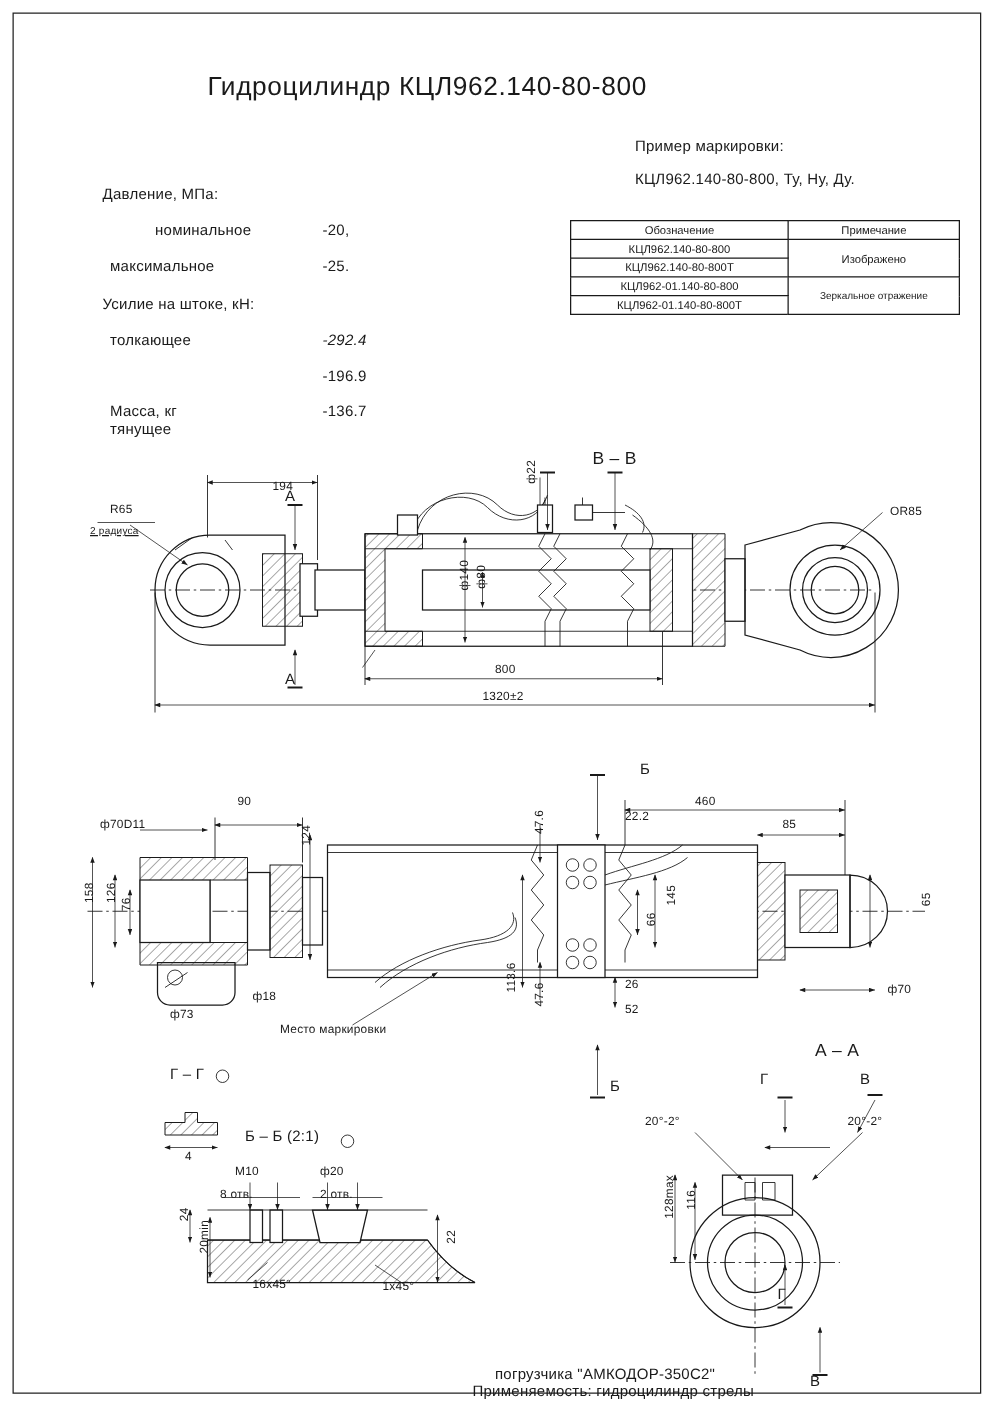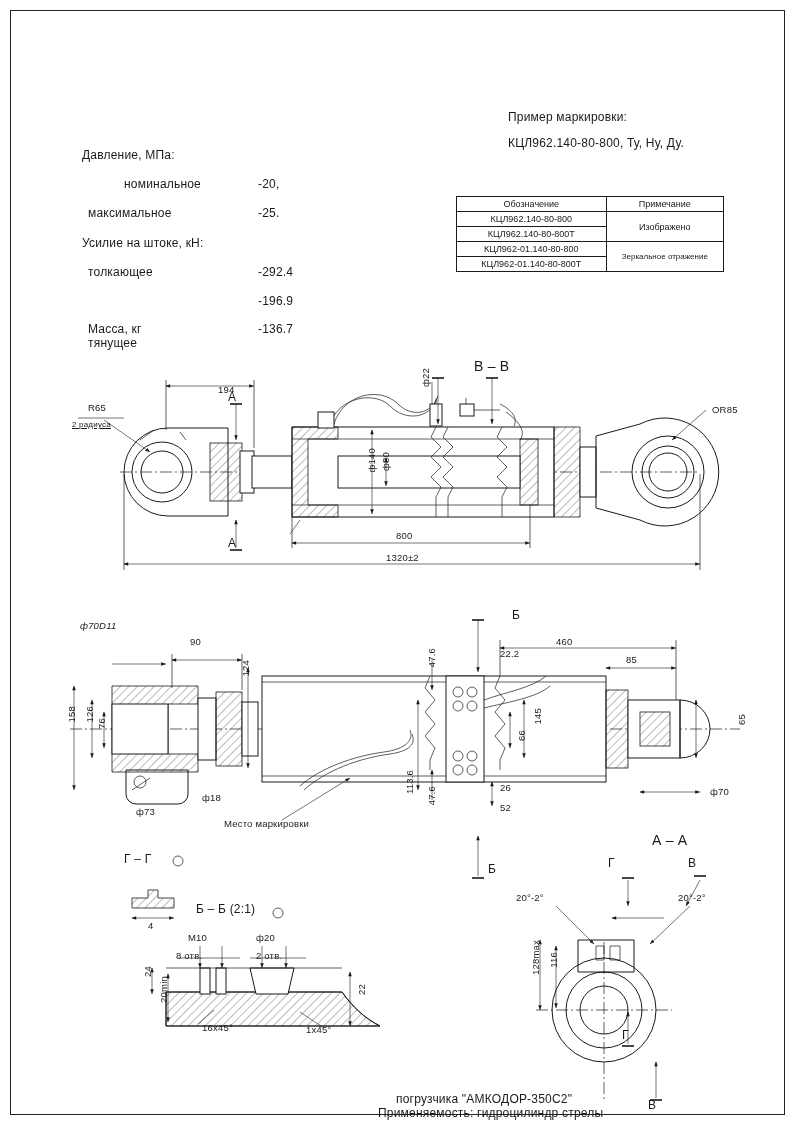--- a/index.html
+++ b/index.html
@@ -246,39 +246,40 @@
     <line class="dim" x1="700" y1="880" x2="686" y2="906" marker-end="url(#ar)"></line>
     <line class="thick" x1="694" y1="876" x2="706" y2="876"></line>
     <line class="dim" x1="656" y1="1062" x2="656" y2="1098" marker-start="url(#arS)"></line>
     <line class="thick" x1="650" y1="1100" x2="662" y2="1100"></line>
 
     <line class="dim" x1="540" y1="940" x2="540" y2="1010" marker-start="url(#arS)" marker-end="url(#ar)"></line>
     <line class="dim" x1="556" y1="946" x2="556" y2="1008" marker-start="url(#arS)" marker-end="url(#ar)"></line>
 
   </svg>
 
+  <div class="t title" style="left:166px;top:58px;">Гидроцилиндр КЦЛ962.140-80-800</div>
 
   <div class="t md" style="left:508px;top:110px;">Пример маркировки:</div>
   <div class="t md" style="left:508px;top:136px;">КЦЛ962.140-80-800, Ту, Ну, Ду.</div>
 
   <div class="t md" style="left:82px;top:148px;">Давление, МПа:</div>
   <div class="t md" style="left:88px;top:177px;margin-left:36px;">номинальное</div>
   <div class="t md" style="left:258px;top:177px;">-20,</div>
   <div class="t md" style="left:88px;top:206px;">максимальное</div>
   <div class="t md" style="left:258px;top:206px;">-25.</div>
 
   <div class="t md" style="left:82px;top:236px;">Усилие на штоке, кН:</div>
   <div class="t md" style="left:88px;top:265px;text-align:right;">толкающее</div>
-  <div class="t md" style="left:258px;top:265px;">-292.4</div>
+  <div class="t md" style="left:258px;top:265px;font-style:italic;">-292.4</div>
   <div class="t md" style="left:88px;top:300px;margin-top:36px;">тянущее</div>
   <div class="t md" style="left:258px;top:294px;">-196.9</div>
   <div class="t md" style="left:88px;top:322px;">Масса, кг</div>
   <div class="t md" style="left:258px;top:322px;">-136.7</div>
 
-  <table class="tbl" style="left:456px;top:196px;width:268px;">
+  <table class="tbl" style="left:456px;top:176px;width:312px;">
     <tbody>
         <tr>
       <th style="width:56%">Обозначение</th>
       <th>Примечание</th>
     </tr>
     <tr>
       <td>КЦЛ962.140-80-800</td>
       <td rowspan="2">Изображено</td>
     </tr>
     <tr>
@@ -303,42 +304,42 @@
   <div class="t sm vert" style="left:420px;top:368px;">ф22</div>
   <div class="t sm" style="left:712px;top:404px;">OR85</div>
   <div class="t sm vert" style="left:366px;top:448px;">ф140</div>
   <div class="t sm vert" style="left:380px;top:452px;">ф80</div>
   <div class="t sm" style="left:396px;top:530px;">800</div>
   <div class="t sm" style="left:386px;top:552px;">1320±2</div>
 
   <div class="t md" style="left:512px;top:608px;">Б</div>
   <div class="t md" style="left:488px;top:862px;">Б</div>
   <div class="t sm" style="left:190px;top:636px;">90</div>
-  <div class="t sm" style="left:80px;top:620px;font-style:italic;">ф70D11</div>
+  <div class="t sm" style="left:80px;top:654px;">ф70D11</div>
   <div class="t sm vert" style="left:240px;top:660px;">124</div>
   <div class="t sm vert" style="left:66px;top:706px;">158</div>
   <div class="t sm vert" style="left:84px;top:706px;">126</div>
   <div class="t sm vert" style="left:96px;top:718px;">76</div>
   <div class="t sm" style="left:136px;top:806px;">ф73</div>
   <div class="t sm" style="left:202px;top:792px;">ф18</div>
   <div class="t sm" style="left:556px;top:636px;">460</div>
   <div class="t sm" style="left:626px;top:654px;">85</div>
   <div class="t sm vert" style="left:426px;top:648px;">47.6</div>
   <div class="t sm" style="left:500px;top:648px;">22.2</div>
   <div class="t sm vert" style="left:532px;top:708px;">145</div>
   <div class="t sm vert" style="left:516px;top:730px;">66</div>
   <div class="t sm" style="left:500px;top:782px;">26</div>
   <div class="t sm" style="left:500px;top:802px;">52</div>
   <div class="t sm vert" style="left:404px;top:770px;">113.6</div>
   <div class="t sm vert" style="left:426px;top:786px;">47.6</div>
   <div class="t sm" style="left:710px;top:786px;">ф70</div>
   <div class="t sm vert" style="left:736px;top:714px;">65</div>
   <div class="t sm" style="left:224px;top:818px;">Место маркировки</div>
 
-  <div class="t md" style="left:124px;top:852px;">Г – Г</div>
+  <div class="t md" style="left:136px;top:852px;">Г – Г</div>
   <div class="t sm" style="left:148px;top:920px;">4</div>
 
   <div class="t md" style="left:196px;top:902px;">Б – Б  (2:1)</div>
   <div class="t sm" style="left:188px;top:932px;">М10</div>
   <div class="t sm" style="left:176px;top:950px;">8 отв.</div>
   <div class="t sm" style="left:256px;top:932px;">ф20</div>
   <div class="t sm" style="left:256px;top:950px;">2 отв.</div>
   <div class="t sm vert" style="left:142px;top:966px;">24</div>
   <div class="t sm vert" style="left:158px;top:976px;">20min</div>
   <div class="t sm" style="left:202px;top:1022px;">16х45°</div>

